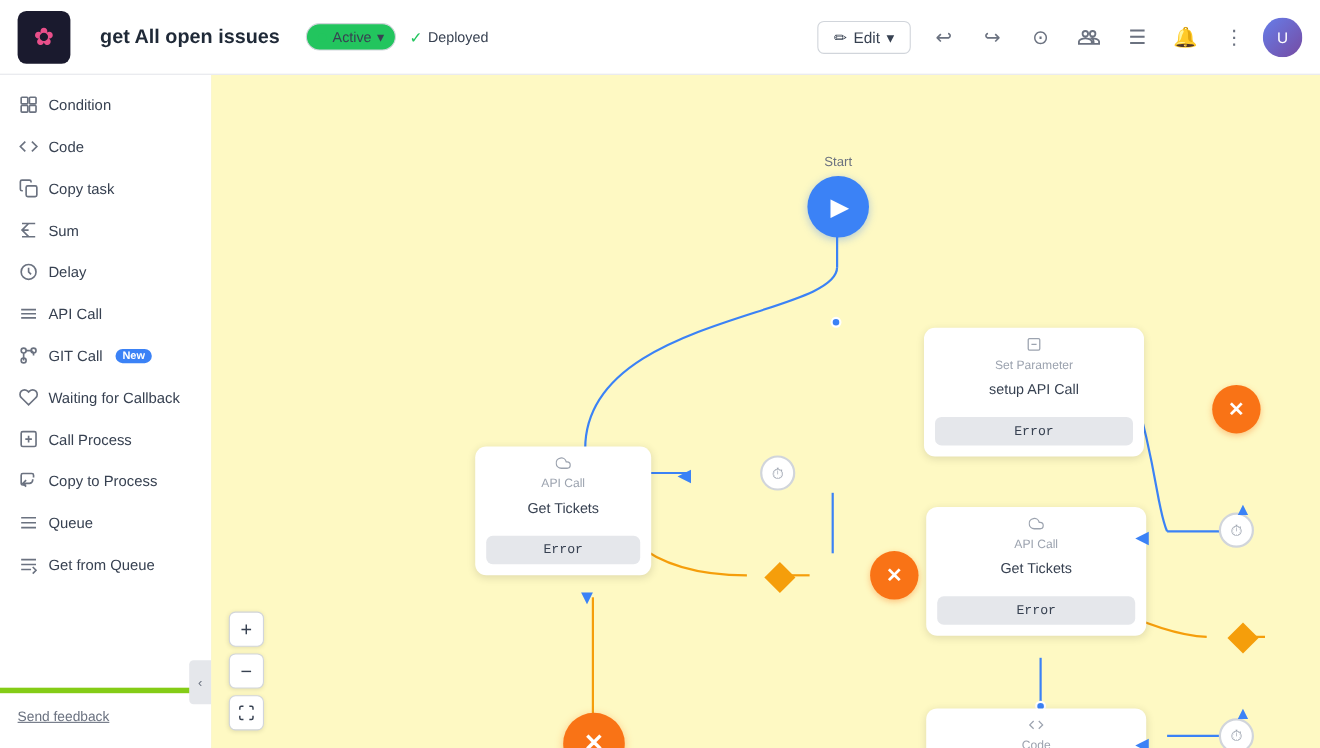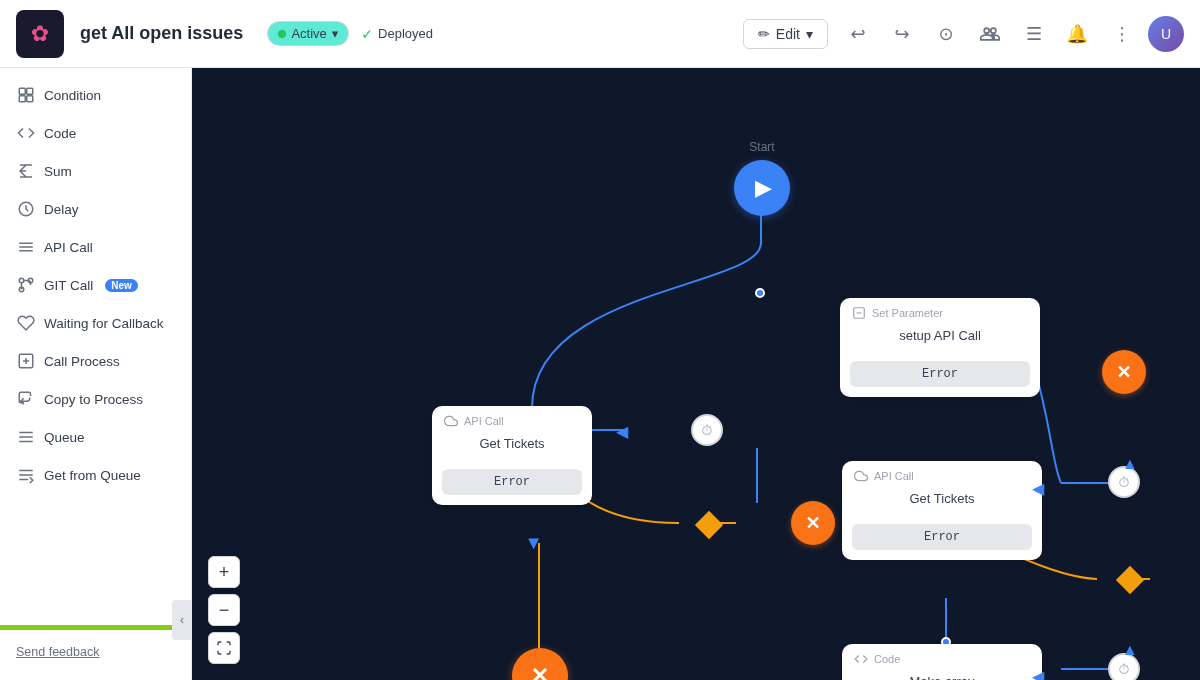--- a/index.html
+++ b/index.html
@@ -27,27 +27,27 @@
       flex-shrink: 0;
     }
     .logo-icon {
       color: #e94f8a;
       font-size: 22px;
     }
     .page-title {
       font-size: 18px;
       font-weight: 600;
       color: #1f2937;
-      margin-left: 4px;
+      margin-left: 15px;
     }
     .status-active {
       display: flex;
       align-items: center;
       gap: 5px;
-      background: #5eead4;
+      background: #22c55e;
       border: 1px solid #d1d5db;
       border-radius: 16px;
       padding: 4px 10px;
       font-size: 13px;
       color: #374151;
       cursor: pointer;
       margin-left: 12px;
     }
     .status-active .dot { width: 8px; height: 8px; border-radius: 50%; background: #22c55e; }
     .status-deployed {
@@ -183,40 +183,41 @@
       color: #6b7280;
       text-decoration: underline;
       cursor: pointer;
       background: none;
       border: none;
     }
 
     
     .canvas {
       flex: 1;
-      background: #0f172a;
+      background: #fef9c3;
       position: relative;
       overflow: hidden;
     }
 
     
     .node {
       position: absolute;
       background: #fff;
       border-radius: 10px;
       box-shadow: 0 2px 8px rgba(0,0,0,0.12);
       min-width: 150px;
     }
     .node-header {
       display: flex;
       align-items: center;
       gap: 6px;
       padding: 8px 12px 4px;
       font-size: 11px;
       color: #9ca3af;
+      flex-direction: column;
     }
     .node-title {
       text-align: center;
       font-size: 13px;
       font-weight: 500;
       color: #374151;
       padding: 4px 12px 18px;
     }
     .node-error {
       background: #e5e7eb;
@@ -428,20 +429,29 @@
     <div class="sidebar-item">
       <span class="sidebar-icon">
         <svg viewBox="0 0 24 24" fill="none" stroke="currentColor" stroke-width="2">
             <polyline points="16 18 22 12 16 6"></polyline>
             <polyline points="8 6 2 12 8 18"></polyline>
           </svg>
       </span>
       <span>Code</span>
     </div>
 
+    <div class="sidebar-item">
+      <span class="sidebar-icon">
+        <svg viewBox="0 0 24 24" fill="none" stroke="currentColor" stroke-width="2">
+            <rect x="9" y="9" width="13" height="13" rx="2"></rect>
+            <path d="M5 15H4a2 2 0 0 1-2-2V4a2 2 0 0 1 2-2h9a2 2 0 0 1 2 2v1"></path>
+          </svg>
+      </span>
+      <span>Copy task</span>
+    </div>
 
     <div class="sidebar-item">
       <span class="sidebar-icon">
         <svg viewBox="0 0 24 24" fill="none" stroke="currentColor" stroke-width="2">
             <path d="M4 4h16M4 20h16M4 12h8M12 4l-8 8 8 8"></path>
           </svg>
       </span>
       <span>Sum</span>
     </div>
 

